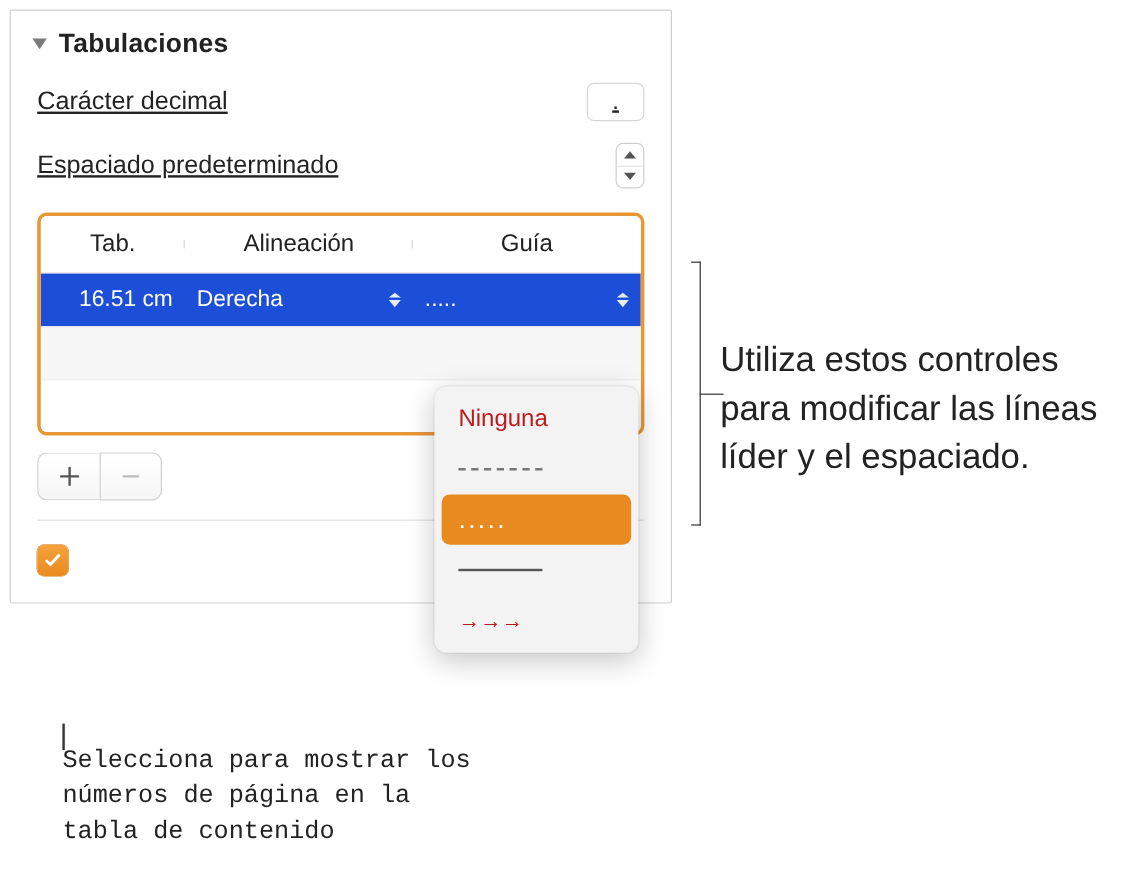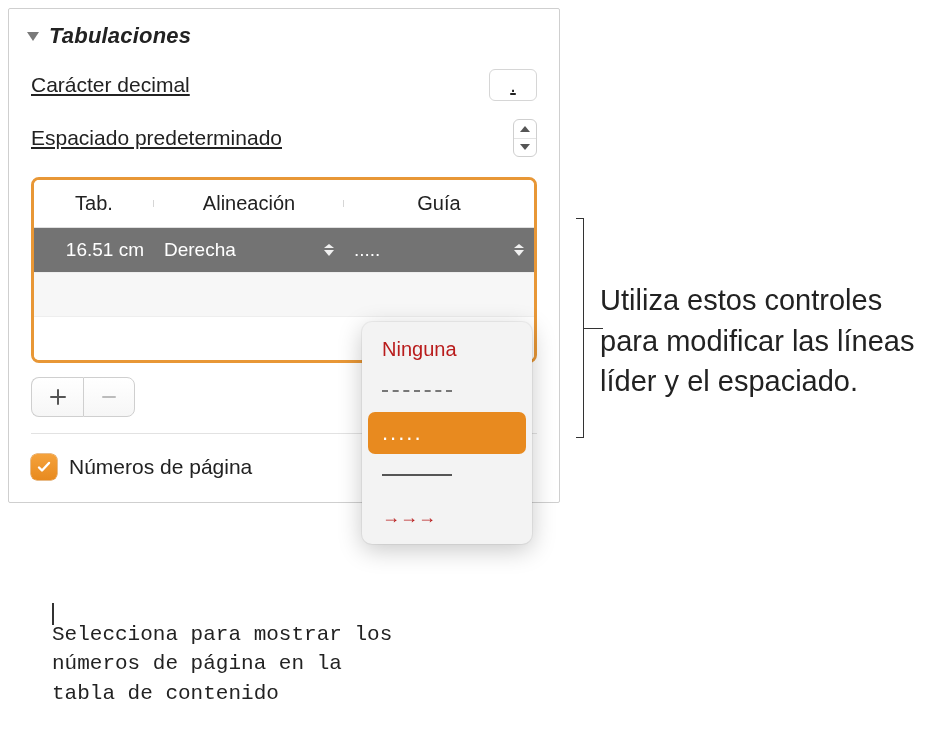--- a/index.html
+++ b/index.html
@@ -29,21 +29,20 @@
   .disclosure {
     width: 0; height: 0;
     border-left: 6px solid transparent;
     border-right: 6px solid transparent;
     border-top: 9px solid #7a7a7a;
   }
   .section-title {
     font-size: 22px;
     font-weight: 700;
     letter-spacing: 0.2px;
-    font-style: italic;
   }
   .row {
     display: flex;
     align-items: center;
     justify-content: space-between;
     padding: 10px 22px 8px 22px;
     text-decoration: underline;
   }
   .row-label {
     font-size: 21px;
@@ -114,21 +113,21 @@
     right: 0; top: 8px; bottom: 8px;
     width: 1px; background: #d6d6d6;
   }
   .tab-row {
     display: grid;
     grid-template-columns: 120px 1fr 1fr;
     height: 44px;
     align-items: center;
     font-size: 19px;
     color: #fff;
-    background: #737373;
+    background: #1d4ed8;
   }
   .tab-row .cell { padding: 0 10px; display:flex;align-items:center;justify-content:space-between; }
   .tab-row .cell.right { justify-content: flex-end; }
   .tab-row .cell .caret { margin-left:6px; }
   .caret {
     width:0;height:0;border-left:5px solid transparent;border-right:5px solid transparent;
   }
   .caret-down-w { border-top:6px solid rgba(255,255,255,0.9); }
   .caret-up-w { border-bottom:4px solid rgba(255,255,255,0.9); margin-bottom:1px;}
   .updown { display:flex;flex-direction:column;gap:1px;}
@@ -314,21 +313,20 @@
   </div>
 
   <hr class="divider">
 
   <div class="checkbox-row">
     <div class="cbox">
       <svg viewBox="0 0 16 16">
           <path d="M3 8.5l3 3L13 4" fill="none" stroke="#fff" stroke-width="2.4" stroke-linecap="round" stroke-linejoin="round"></path>
         </svg>
     </div>
-    <div class="checkbox-label">Números de página</div>
   </div>
 
 </div>
 
 <div class="dropdown">
   <div class="dd-item">Ninguna</div>
   <div class="dd-item">
       <div class="dd-line"></div>
     </div>
   <div class="dd-item selected">

